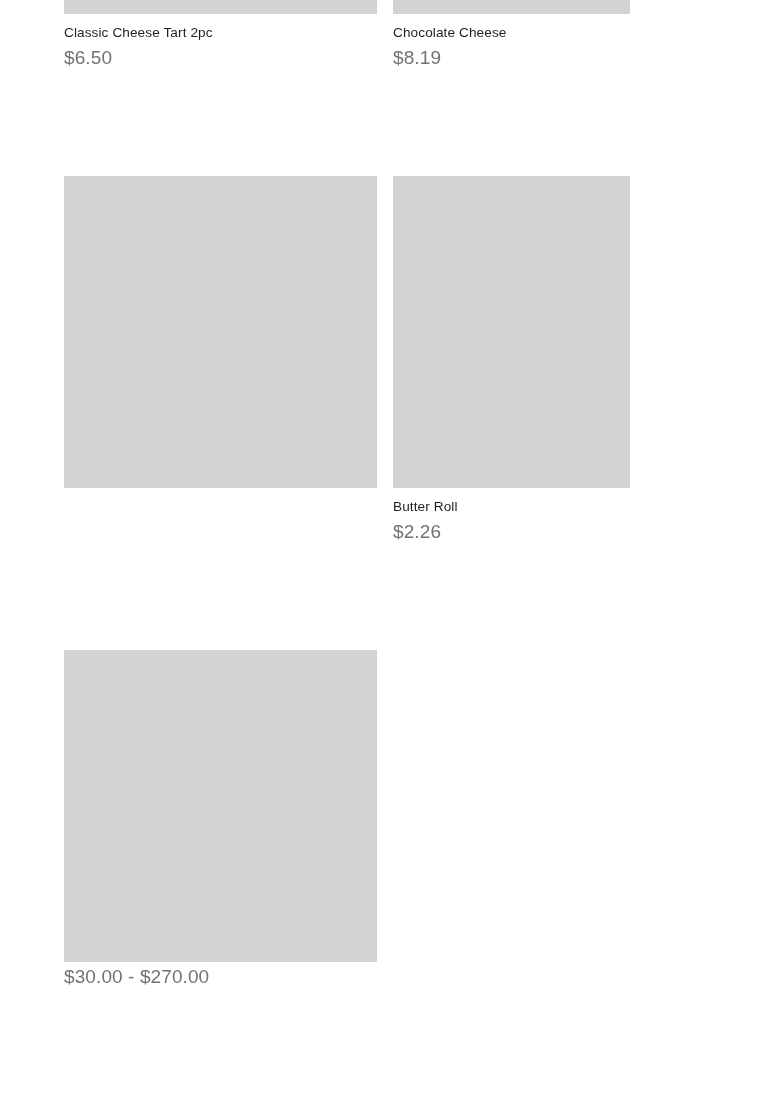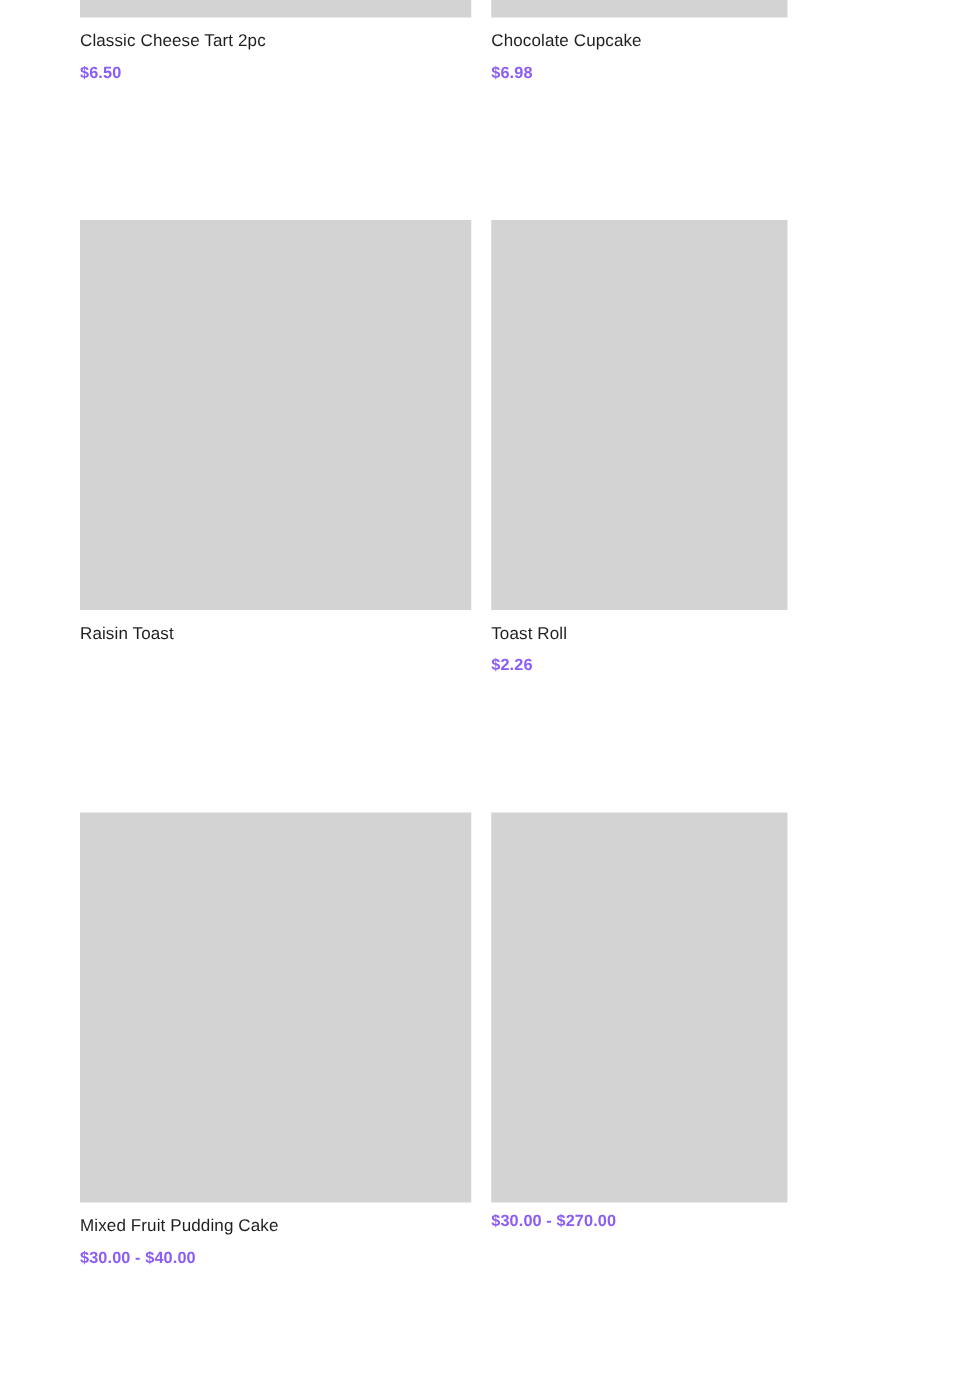--- a/index.html
+++ b/index.html
@@ -60,63 +60,57 @@
     font-weight: 400;
     color: #1f1f1f;
     letter-spacing: 0.1px;
     white-space: nowrap;
   }
 
   .product-price {
     display: block;
     margin: 0;
     padding: 5px 0 0 0;
-    font-size: 13px;
+    font-size: 19px;
     line-height: 20px;
-    font-weight: 700;
-    color: #8b5cf6;
+    font-weight: 400;
+    color: #737373;
     letter-spacing: 0.1px;
     white-space: nowrap;
   }
 </style>
 </head>
 <body>
 
 <div class="page">
 
   <div class="product-grid">
 
     <a class="product-card" href="#">
       <span class="product-thumb"></span>
       <span class="product-title">Classic Cheese Tart 2pc</span>
       <span class="product-price">$6.50</span>
     </a>
 
     <a class="product-card" href="#">
       <span class="product-thumb"></span>
-      <span class="product-title">Chocolate Cupcake</span>
-      <span class="product-price">$6.98</span>
+      <span class="product-title">Chocolate Cheese</span>
+      <span class="product-price">$8.19</span>
     </a>
 
     <a class="product-card" href="#">
       <span class="product-thumb"></span>
-      <span class="product-title">Raisin Toast</span>
     </a>
 
     <a class="product-card" href="#">
       <span class="product-thumb"></span>
-      <span class="product-title">Toast Roll</span>
+      <span class="product-title">Butter Roll</span>
       <span class="product-price">$2.26</span>
     </a>
 
-    <a class="product-card" href="#">
-      <span class="product-thumb"></span>
-      <span class="product-title">Mixed Fruit Pudding Cake</span>
-      <span class="product-price">$30.00 - $40.00</span>
-    </a>
 
     <a class="product-card" href="#">
       <span class="product-thumb"></span>
       <span class="product-price">$30.00 - $270.00</span>
     </a>
 
   </div>
 </div>
 
 </body></html>

